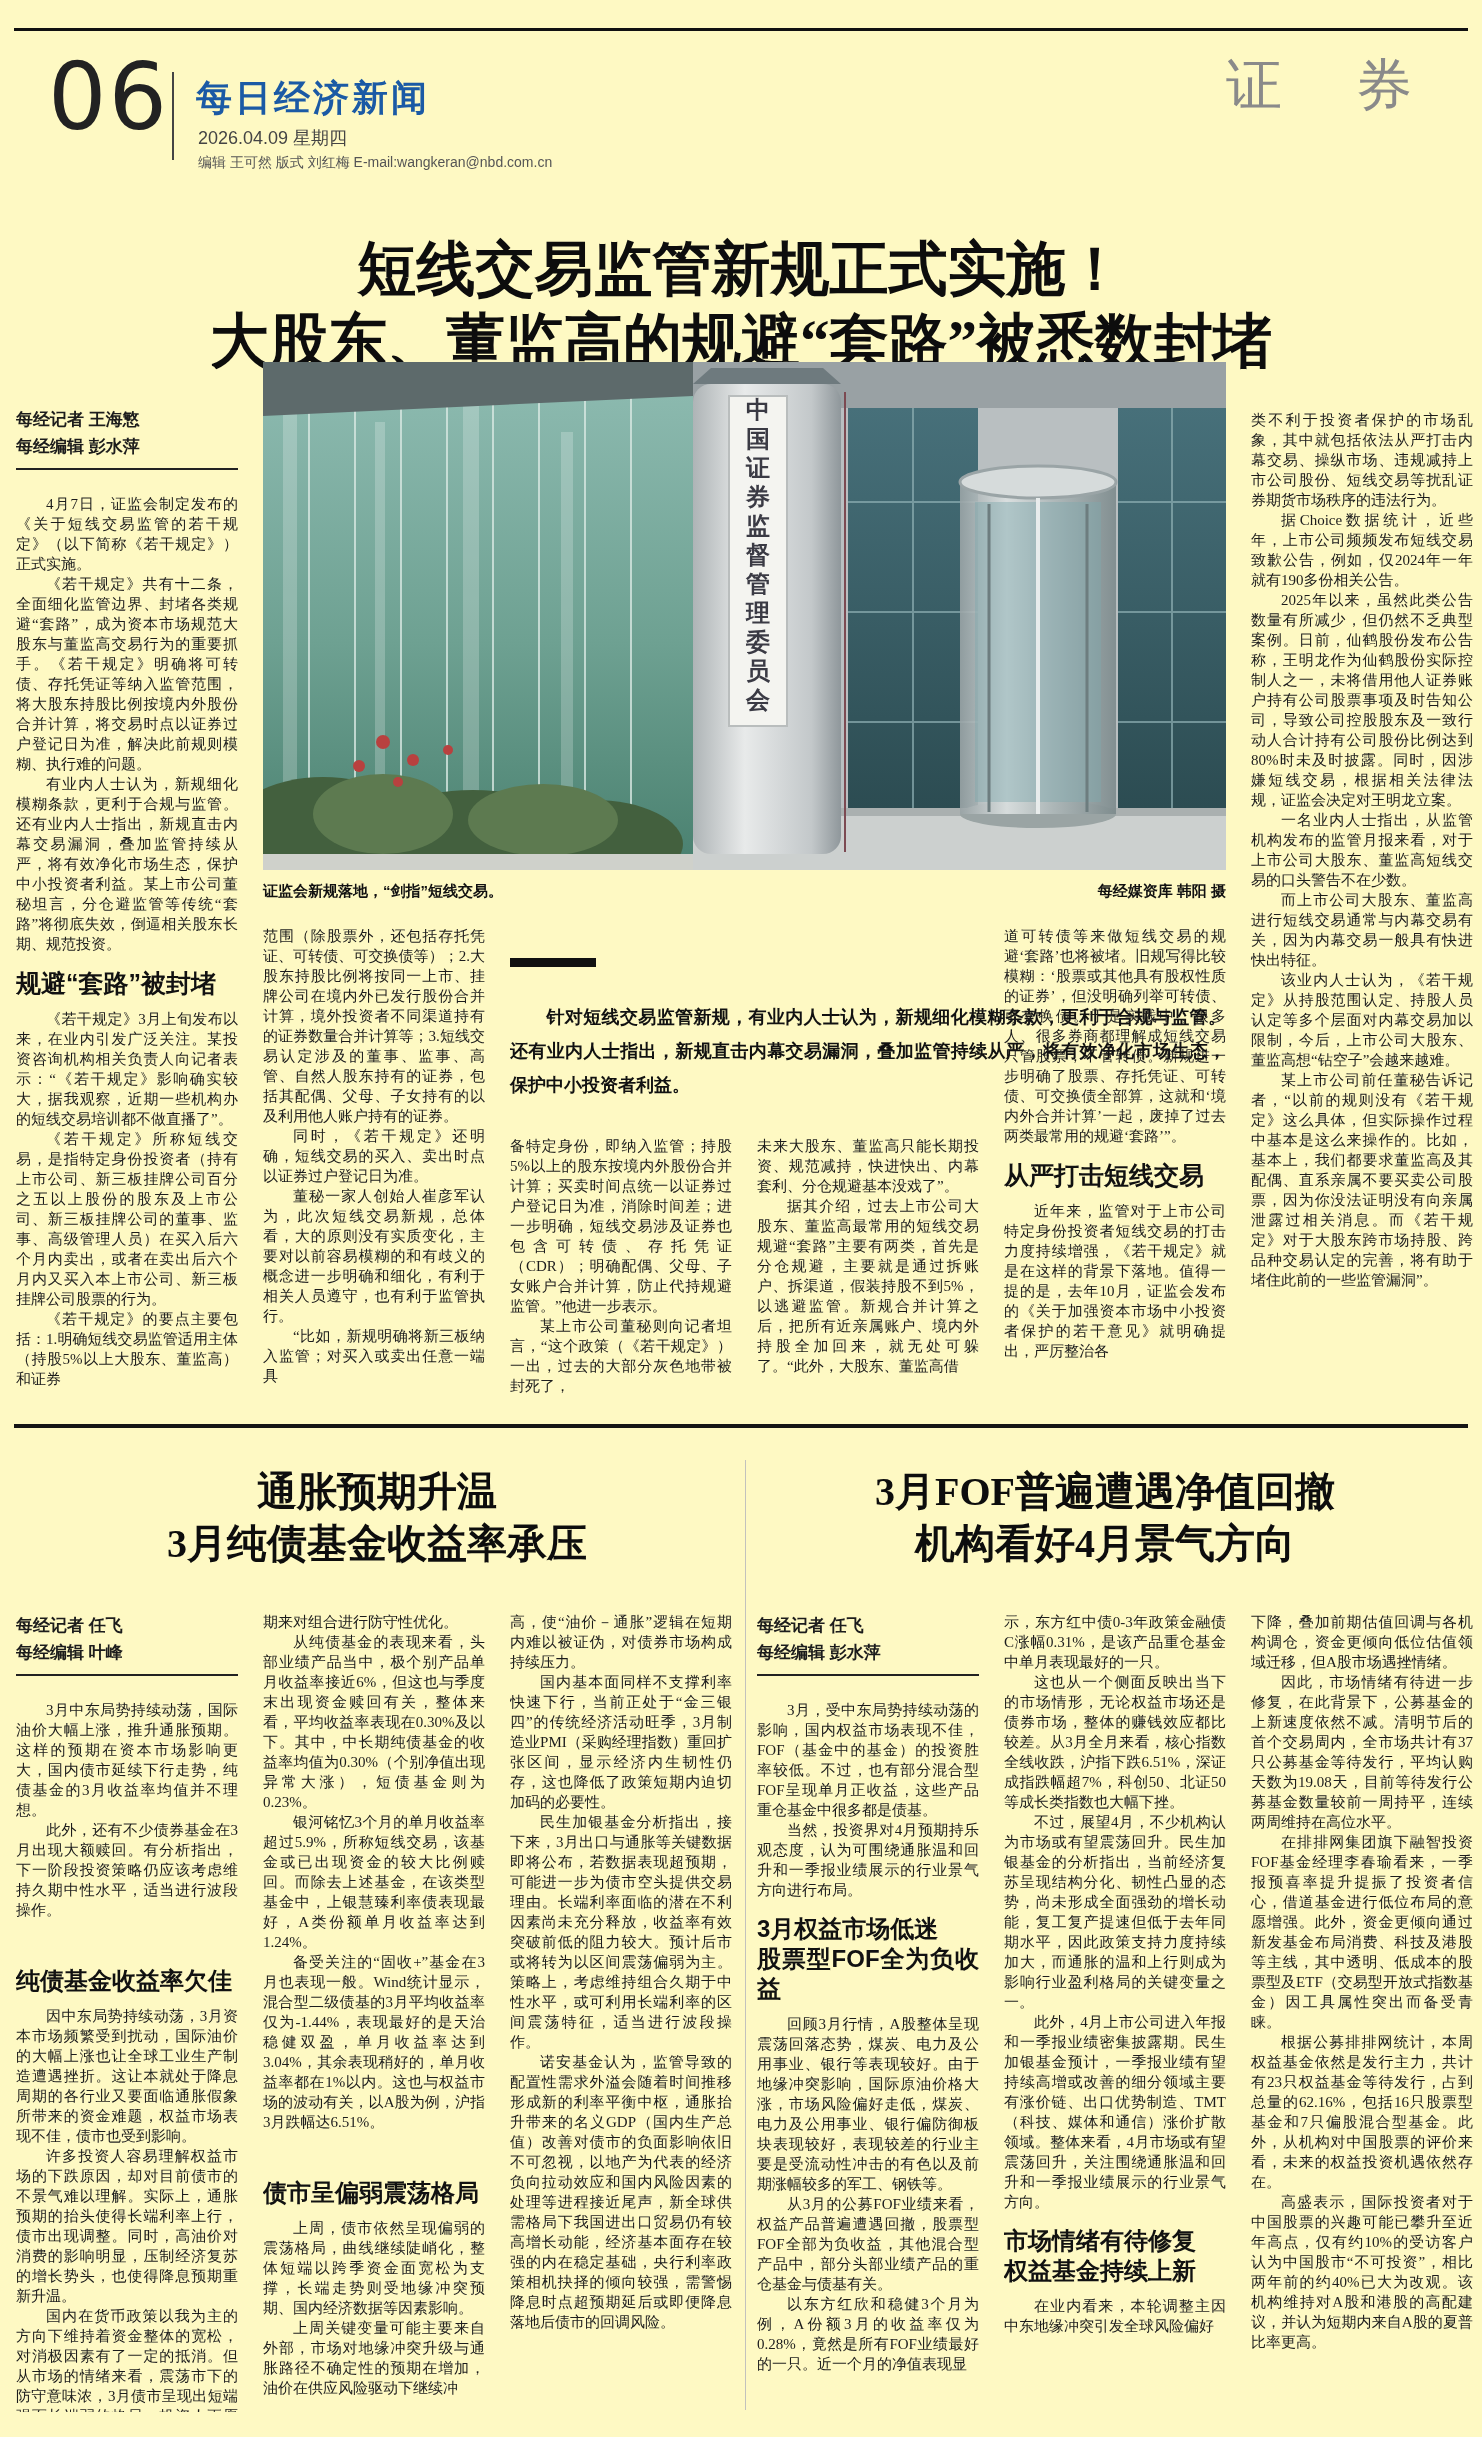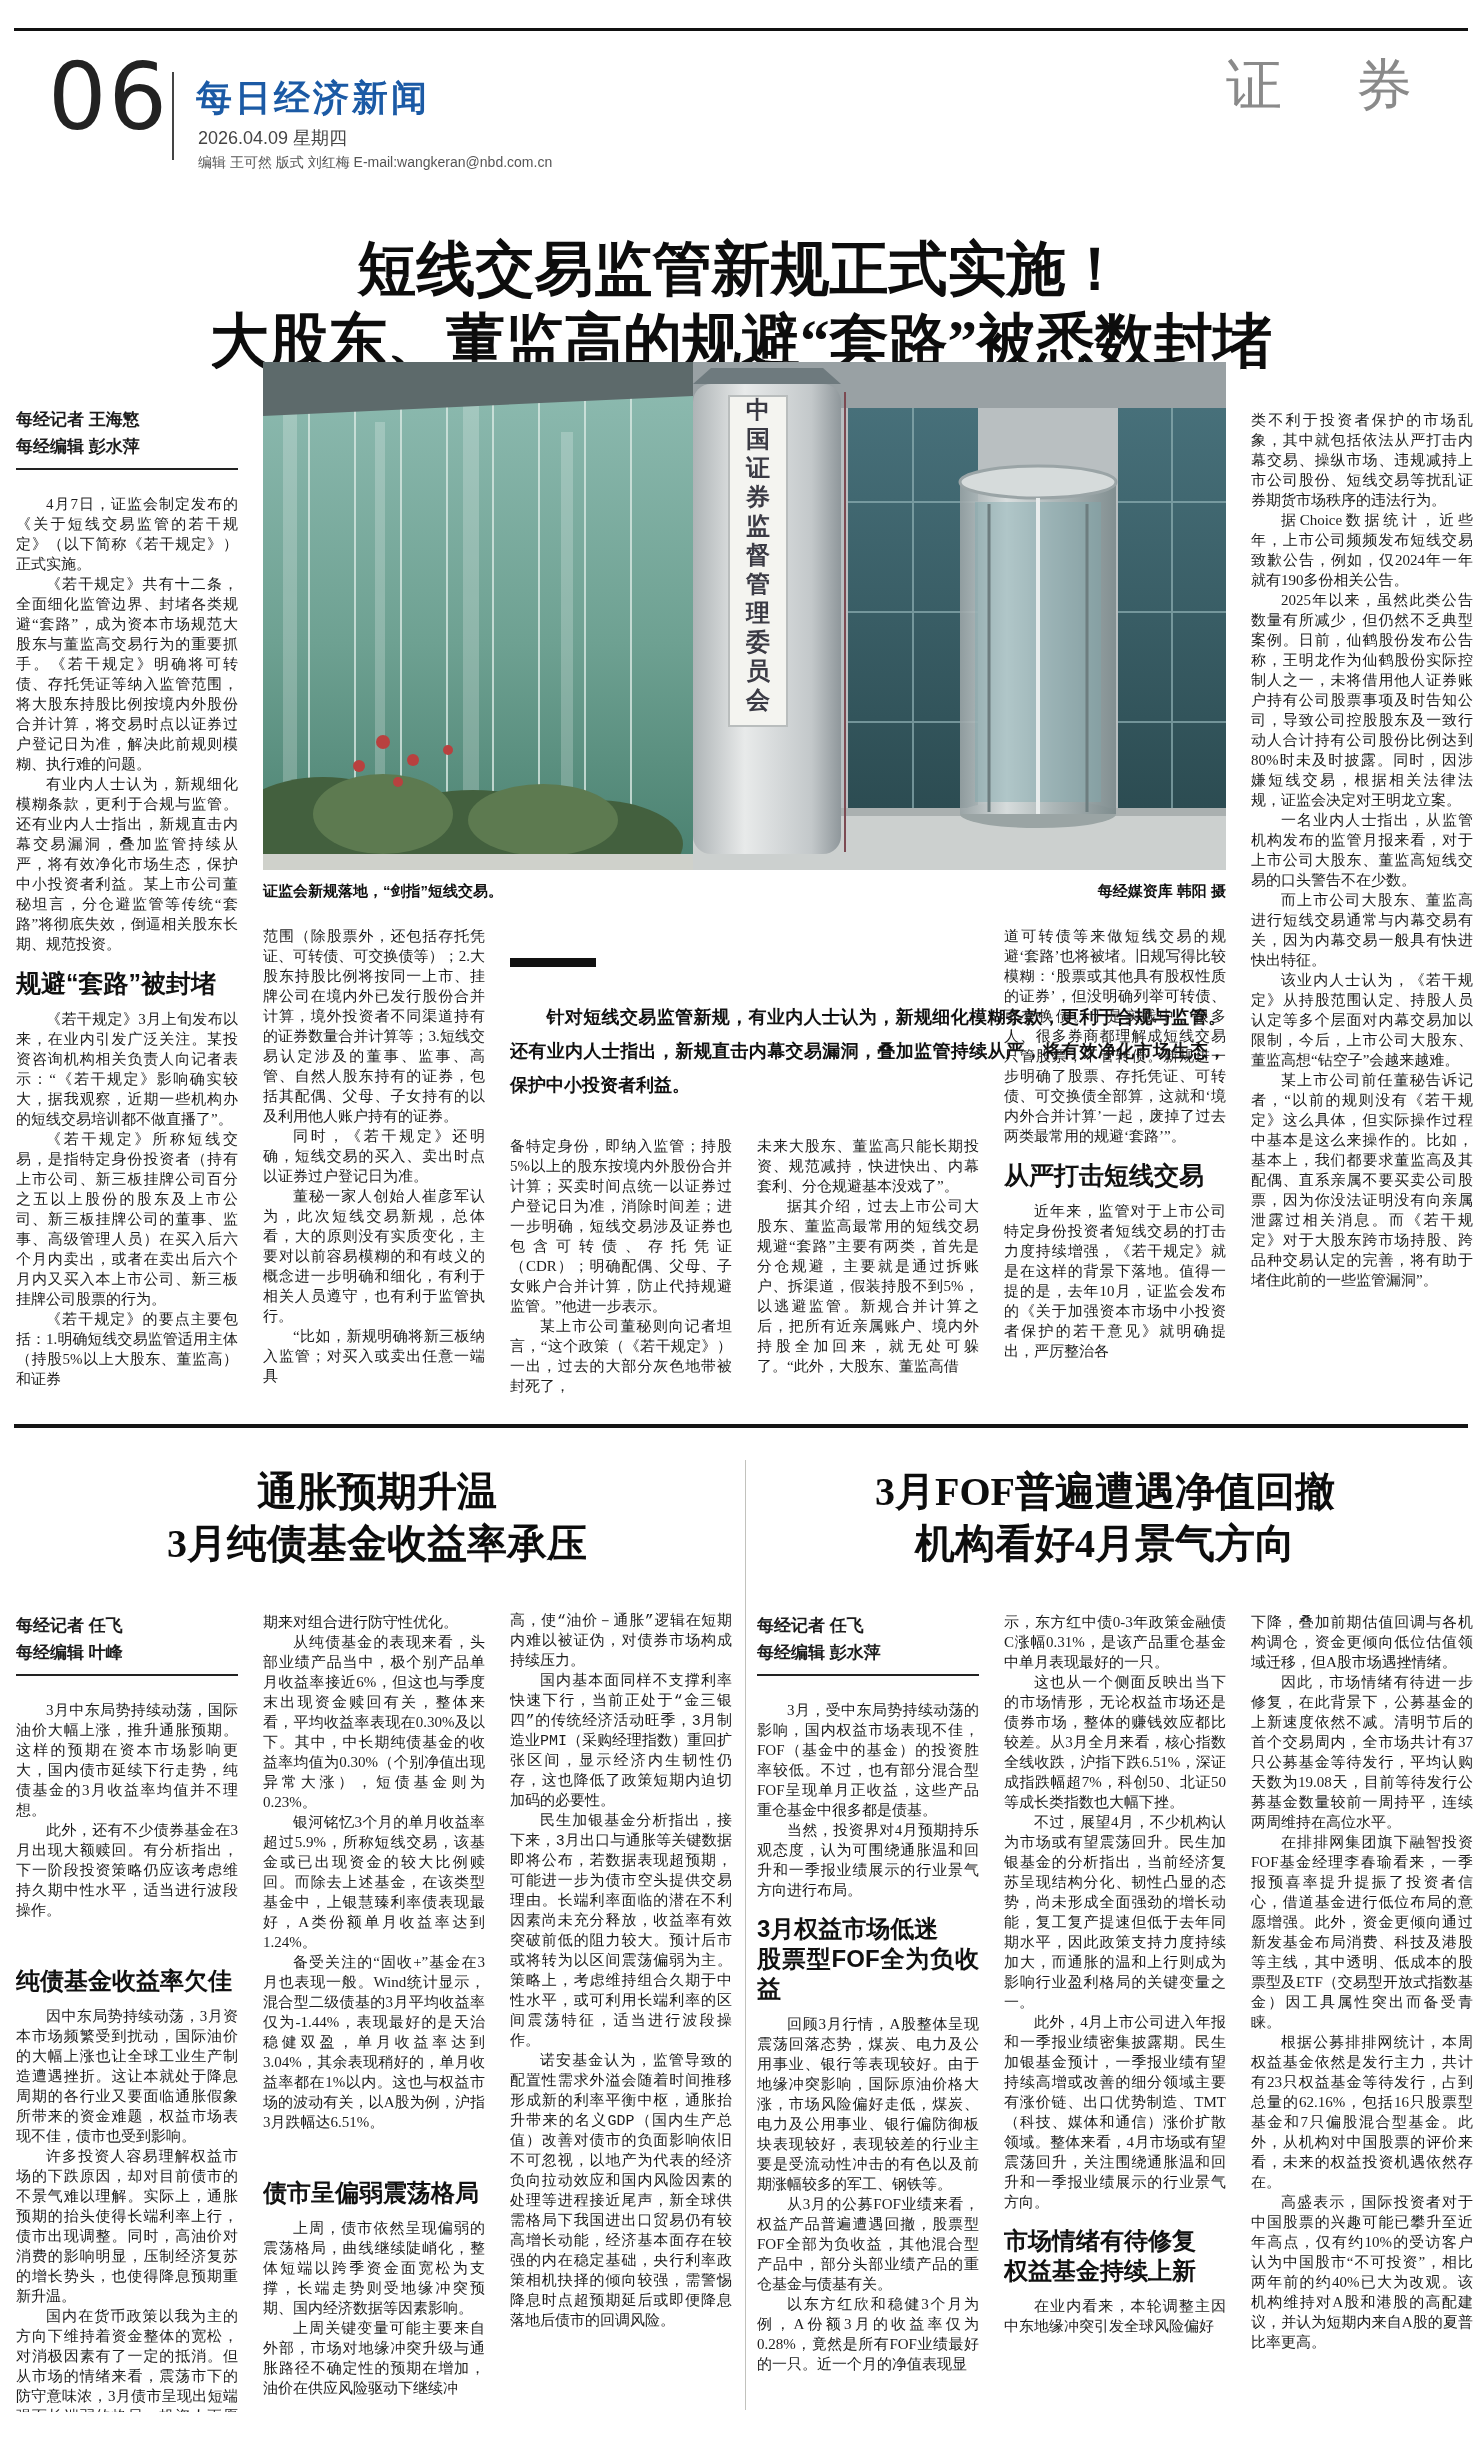--- a/index.html
+++ b/index.html
@@ -1,16 +1,16 @@
 <!DOCTYPE html>
 <html><head>
 <meta charset="utf-8">
 <style>
   html,body{margin:0;padding:0;background:#e8e8e6;}
-  #page{position:relative;width:1482px;height:2437px;background:#ffffff;margin:0 auto;
+  #page{position:relative;width:1482px;height:2437px;background:#fef9c3;margin:0 auto;
         font-family:"Liberation Serif","DejaVu Serif",serif;color:#1c1c1c;overflow:hidden;}
   
   .toprule{position:absolute;left:14px;right:14px;top:28px;height:3px;background:#111;}
   .pagenum{position:absolute;left:48px;top:52px;font-family:"DejaVu Sans",sans-serif;
            font-weight:normal;font-size:92px;line-height:1;color:#222;letter-spacing:2px;}
   .head-divider{position:absolute;left:172px;top:72px;width:2px;height:88px;background:#444;}
   .masthead{position:absolute;left:196px;top:74px;font-family:"Liberation Sans","DejaVu Sans",sans-serif;
             font-weight:bold;font-size:36px;letter-spacing:3px;}
   .dateline{position:absolute;left:198px;top:126px;font-size:18px;color:#444;font-family:"Liberation Sans",sans-serif;}
   .staffline{position:absolute;left:198px;top:154px;font-size:14px;color:#555;font-family:"Liberation Sans",sans-serif;}
@@ -53,21 +53,21 @@
   .midrule{position:absolute;left:14px;right:14px;top:1424px;height:4px;background:#151515;}
   .vsep{position:absolute;left:745px;top:1460px;width:1px;height:950px;background:#c2c2bd;}
   .sub-headline{position:absolute;top:1466px;text-align:center;font-weight:bold;
                 font-size:40px;line-height:1.3;color:#0d0d0d;
                 font-family:"Liberation Serif","DejaVu Serif",serif;}
   #bl-head{left:14px;width:726px;}
   #br-head{left:742px;width:726px;}
   
   #bl-col1{left:16px;top:1612px;height:800px;}
   #bl-col2{left:263px;top:1612px;height:800px;}
-  #bl-col3{left:510px;top:1612px;height:800px;font-family:Liberation Mono, monospace;}
+  #bl-col3{left:510px;top:1612px;height:800px;}
   #br-col1{left:757px;top:1612px;height:800px;}
   #br-col2{left:1004px;top:1612px;height:800px;}
   #br-col3{left:1251px;top:1612px;height:800px;}
   #bl-col1 h3.subhead,#bl-col2 h3.subhead{font-size:24px;margin-top:46px;}
   #br-col1 h3.subhead,#br-col2 h3.subhead{font-size:24px;}
 </style>
 </head>
 <body>
 
 <div id="page">

